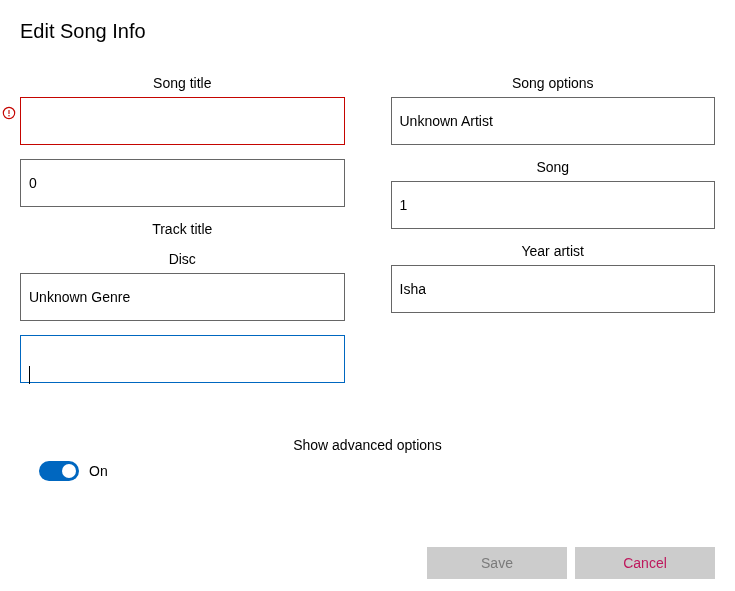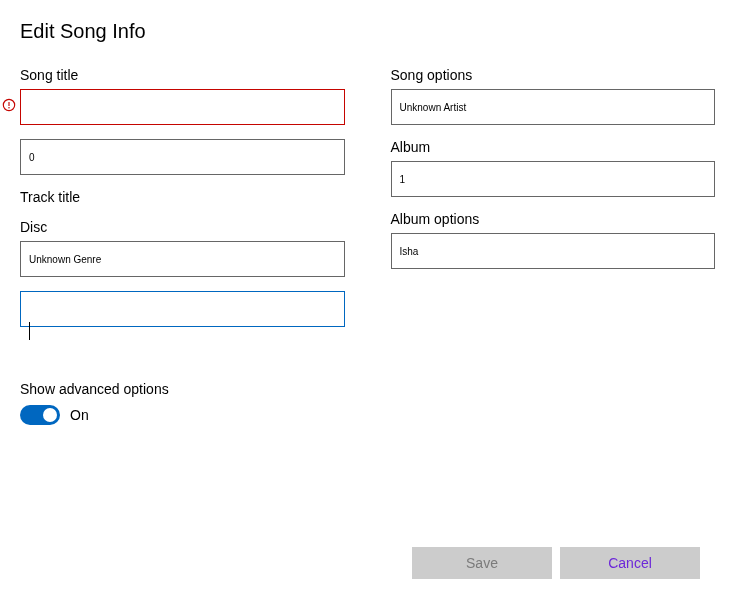--- a/index.html
+++ b/index.html
@@ -10,45 +10,46 @@
     font-size: 14px;
     color: #000;
     background: #fff;
     width: 735px;
     height: 591px;
     position: relative;
   }
   h1.title {
     font-size: 20px;
     font-weight: 400;
-    margin: 0 0 24px 0;
+    margin: 0 0 32px 0;
   }
   .columns {
     display: flex;
     gap: 46px;
   }
   .col {
     flex: 1;
     min-width: 0;
   }
   .field {
     margin-bottom: 14px;
     position: relative;
   }
   .field-label {
     display: block;
     font-size: 14px;
     margin-bottom: 6px;
+    text-align: center;
   }
   .field-input {
     width: 100%;
-    height: 36px;
+    height: 48px;
     border: 1px solid #666;
     padding: 0 8px;
-    font-size: 10px;
+    font-size: 14px;
     background: #fff;
     outline: none;
     font-family: inherit;
   }
   .field-input.error {
     border: 1px solid #c50500;
   }
   .field-input.focused {
     border: 1px solid #0067c0;
   }
@@ -64,29 +65,31 @@
   .caret {
     position: absolute;
     left: 9px;
     top: 31px;
     width: 1px;
     height: 18px;
     background: #000;
   }
   .advanced {
     margin-top: 40px;
+    text-align: center;
   }
   .adv-label {
     font-size: 14px;
     margin-bottom: 8px;
   }
   .toggle-row {
     display: flex;
     align-items: center;
     gap: 10px;
+    margin-left: 19px;
   }
   .toggle {
     width: 40px;
     height: 20px;
     background: #0067c0;
     border-radius: 10px;
     position: relative;
     cursor: pointer;
   }
   .toggle-knob {
@@ -94,34 +97,34 @@
     right: 3px;
     top: 3px;
     width: 14px;
     height: 14px;
     background: #fff;
     border-radius: 50%;
   }
   .toggle-text { font-size:14px; }
   .buttons {
     position: absolute;
-    right: 35px;
+    right: 20px;
     bottom: 12px;
     display: flex;
     gap: 8px;
   }
   .btn {
     width: 140px;
     height: 32px;
     background: #ccc;
     border: none;
     font-size: 14px;
     font-family: inherit;
     cursor: pointer;
-    color: #6d28d9;
+    color: #be185d;
   }
   .btn.disabled {
     color: #7b7b7b;
     cursor: default;
   }
 </style>
 </head>
 <body>
 
 <h1 class="title">Edit Song Info</h1>
@@ -162,26 +165,26 @@
   </div>
 
   <div class="col">
 
     <div class="field">
       <label class="field-label">Song options</label>
       <input type="text" class="field-input" value="Unknown Artist" style="">
     </div>
 
     <div class="field">
-      <label class="field-label">Album</label>
+      <label class="field-label">Song</label>
       <input type="text" class="field-input" value="1" style="">
     </div>
 
     <div class="field">
-      <label class="field-label">Album options</label>
+      <label class="field-label">Year artist</label>
       <input type="text" class="field-input" value="Isha" style="">
     </div>
 
 
   </div>
 </div>
 
 <div class="advanced">
   <div class="adv-label">Show advanced options</div>
   <div class="toggle-row">

